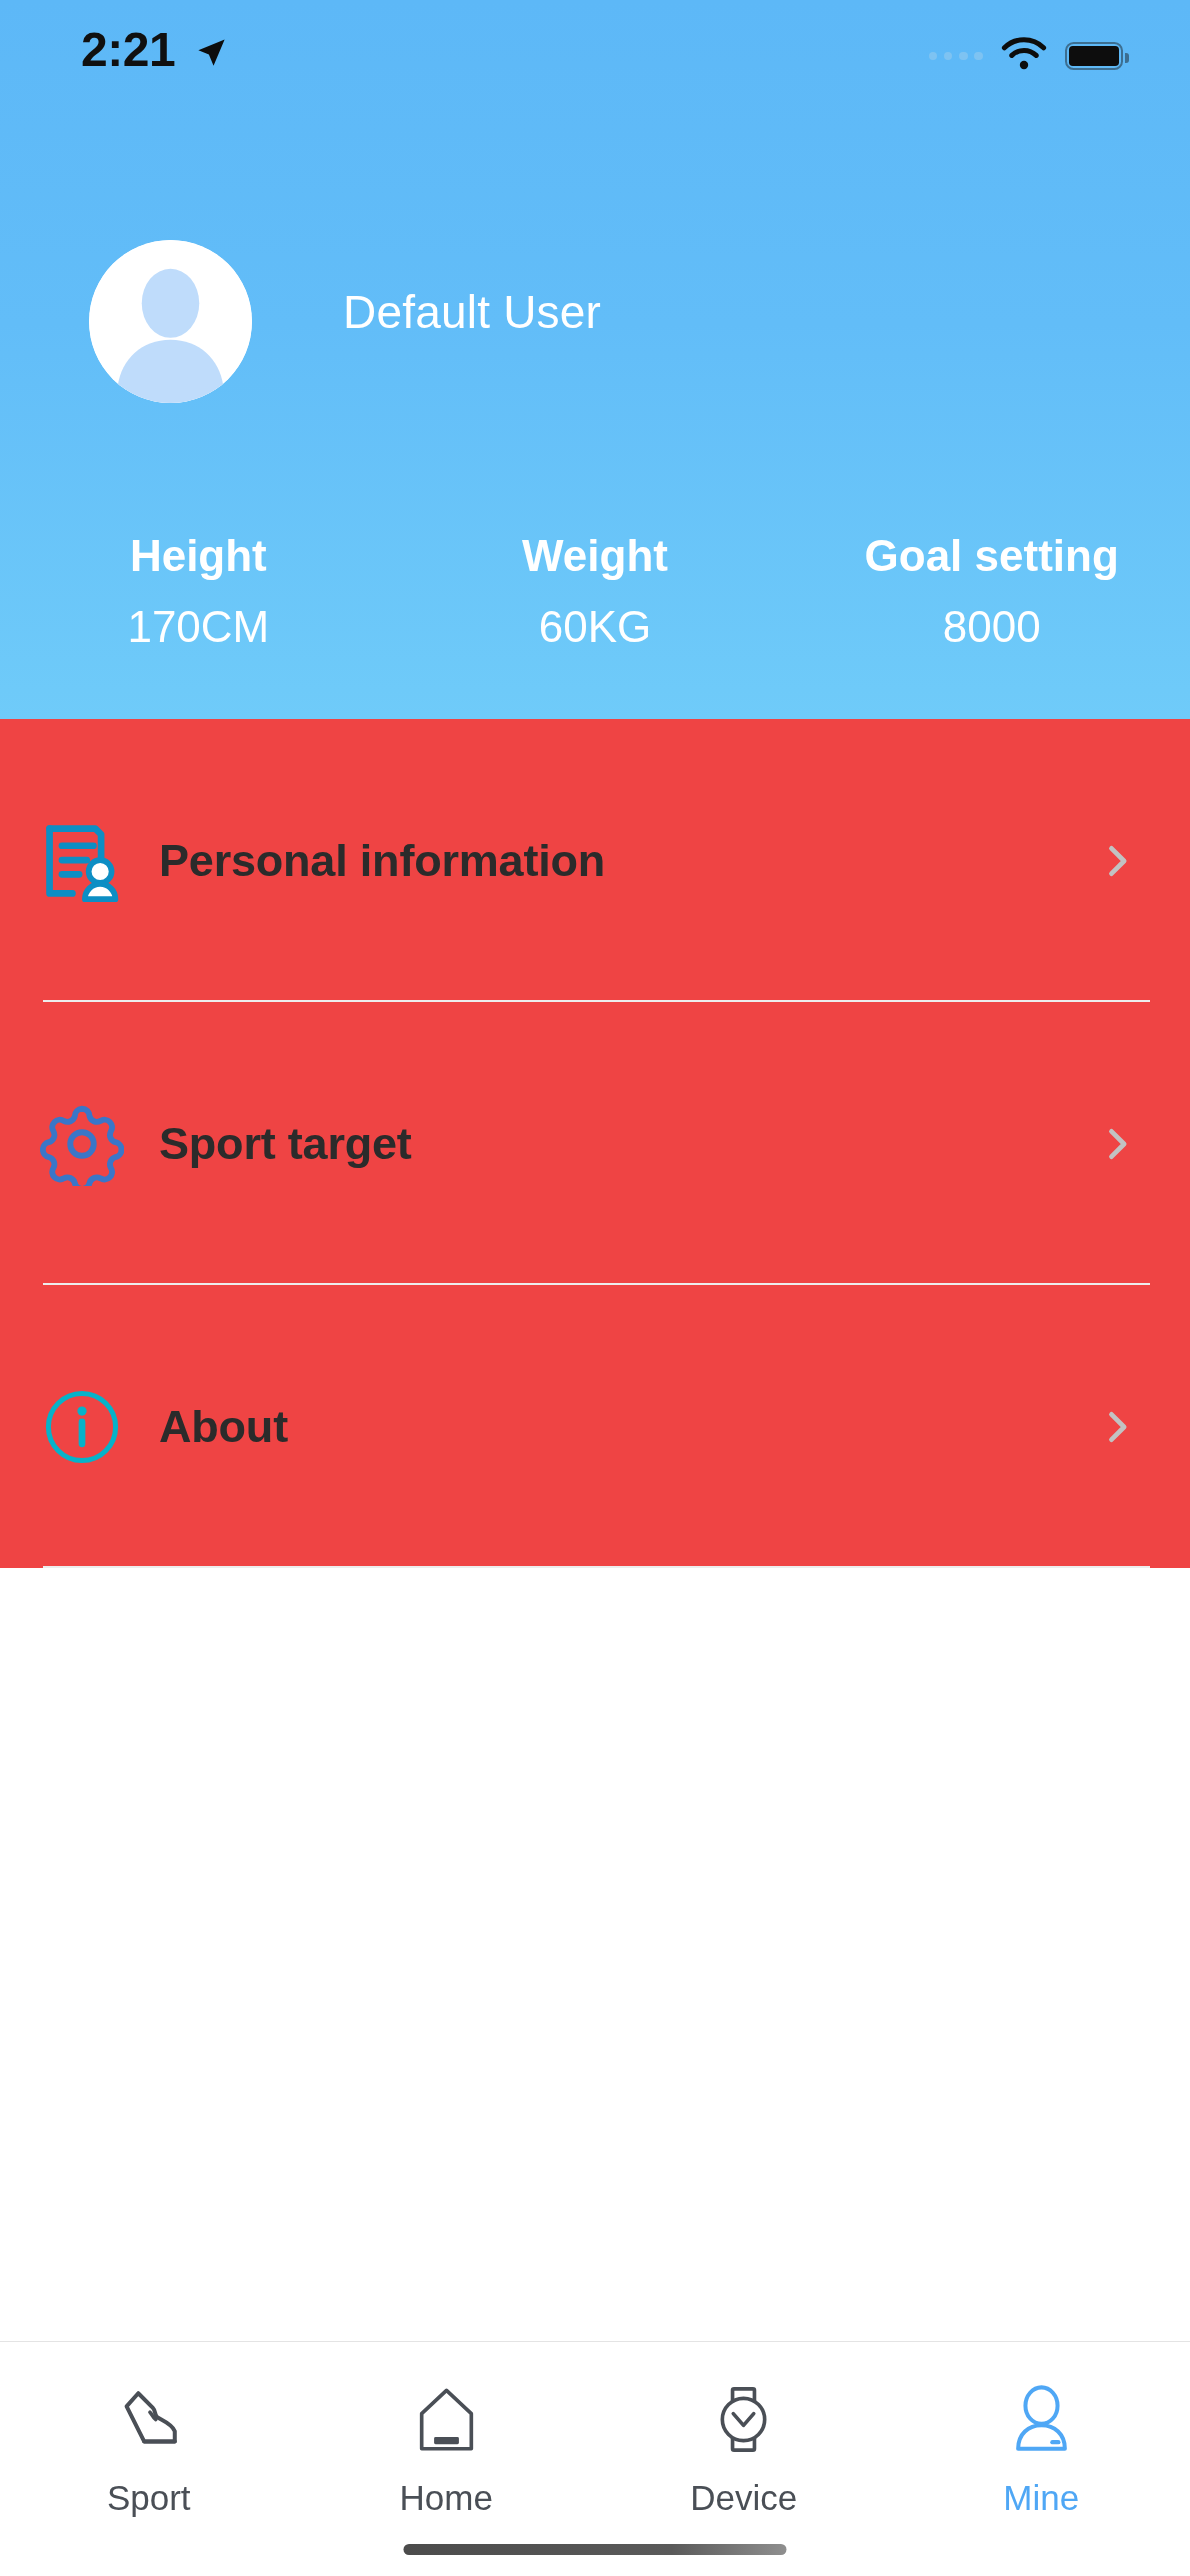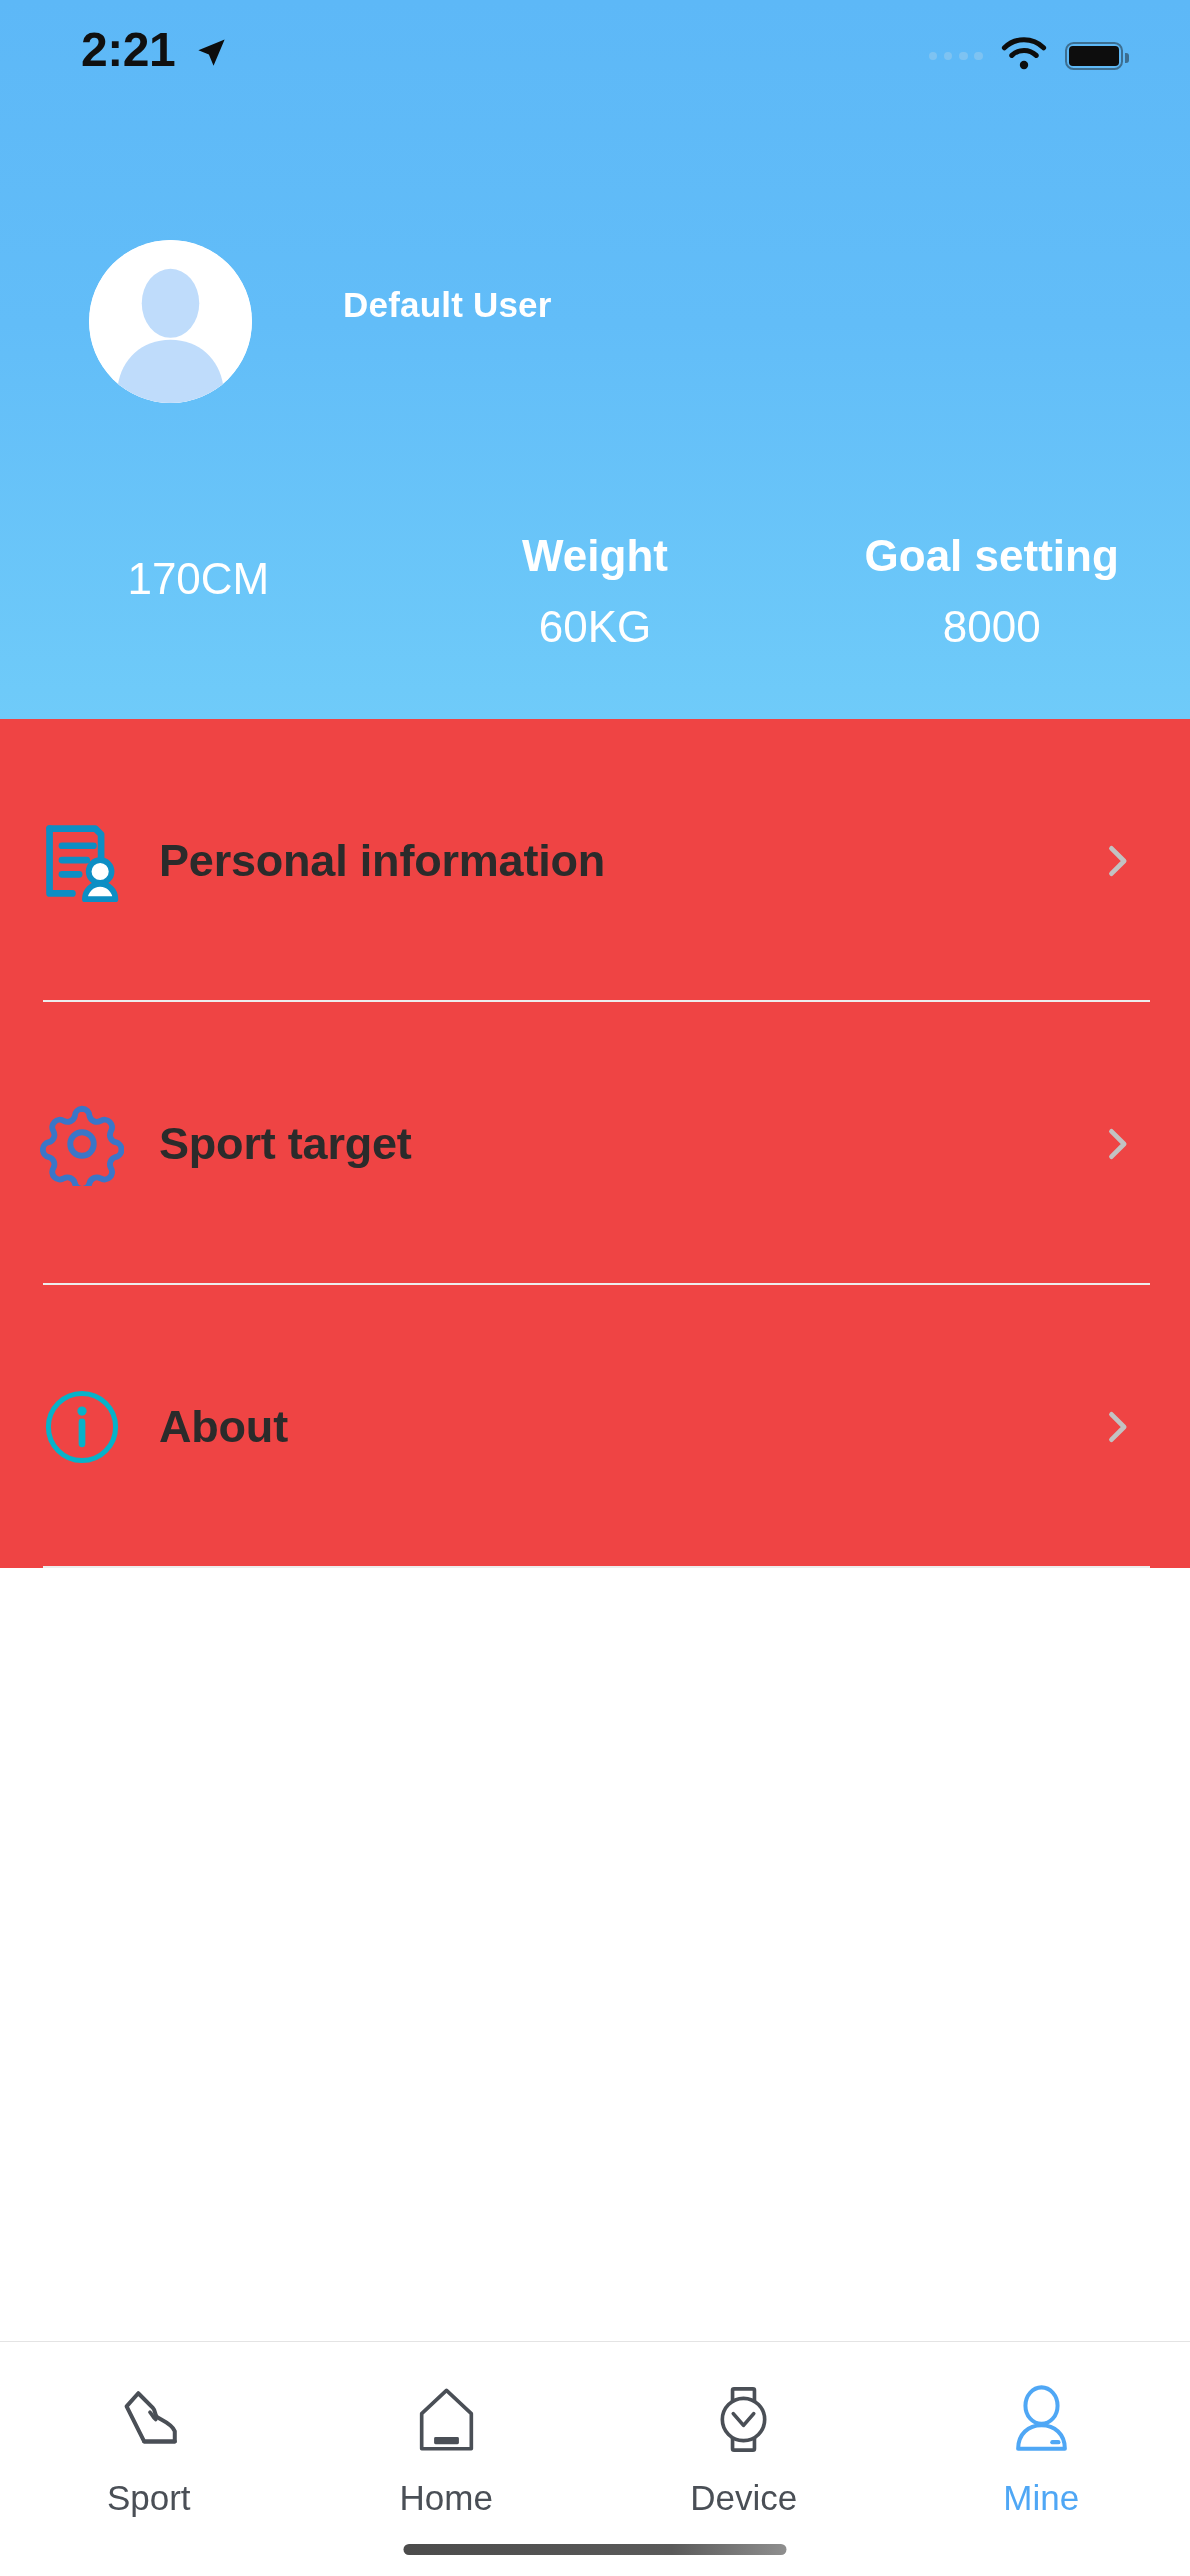--- a/index.html
+++ b/index.html
@@ -45,21 +45,21 @@
 
   
   .profile { position:absolute; left:0; top:240px; width:1190px; height:163px; }
   .avatar {
     position:absolute; left:89px; top:0;
     width:163px; height:163px; border-radius:50%;
     background:#ffffff; overflow:hidden;
   }
   .username {
     position:absolute; left:343px; top:45px;
-    font-size:35px; font-weight:700; color:#ffffff;
+    font-size:46px; font-weight:400; color:#ffffff;
     letter-spacing:0.2px;
   }
 
   
   .stats {
     position:absolute; left:0; top:532px; width:1190px;
     display:flex;
   }
   .stat { flex:1; text-align:center; }
   .stat-label { font-size:44px; font-weight:700; color:#ffffff; line-height:1.1; }
@@ -143,20 +143,21 @@
           <circle cx="85" cy="85" r="85" fill="#ffffff"></circle>
           <ellipse cx="85" cy="66" rx="30" ry="36" fill="#bfdcfb"></ellipse>
           <path d="M85 104 c-30 0 -51 20 -55 48 a85 85 0 0 0 110 0 c-4 -28 -25 -48 -55 -48z" fill="#bfdcfb"></path>
         </svg>
       </div>
       <div class="username">Default User</div>
     </div>
 
     <div class="stats">
       <div class="stat">
+        <div class="stat-label">Height</div>
         <div class="stat-value">170CM</div>
       </div>
       <div class="stat">
         <div class="stat-label">Weight</div>
         <div class="stat-value">60KG</div>
       </div>
       <div class="stat">
         <div class="stat-label">Goal setting</div>
         <div class="stat-value">8000</div>
       </div>

